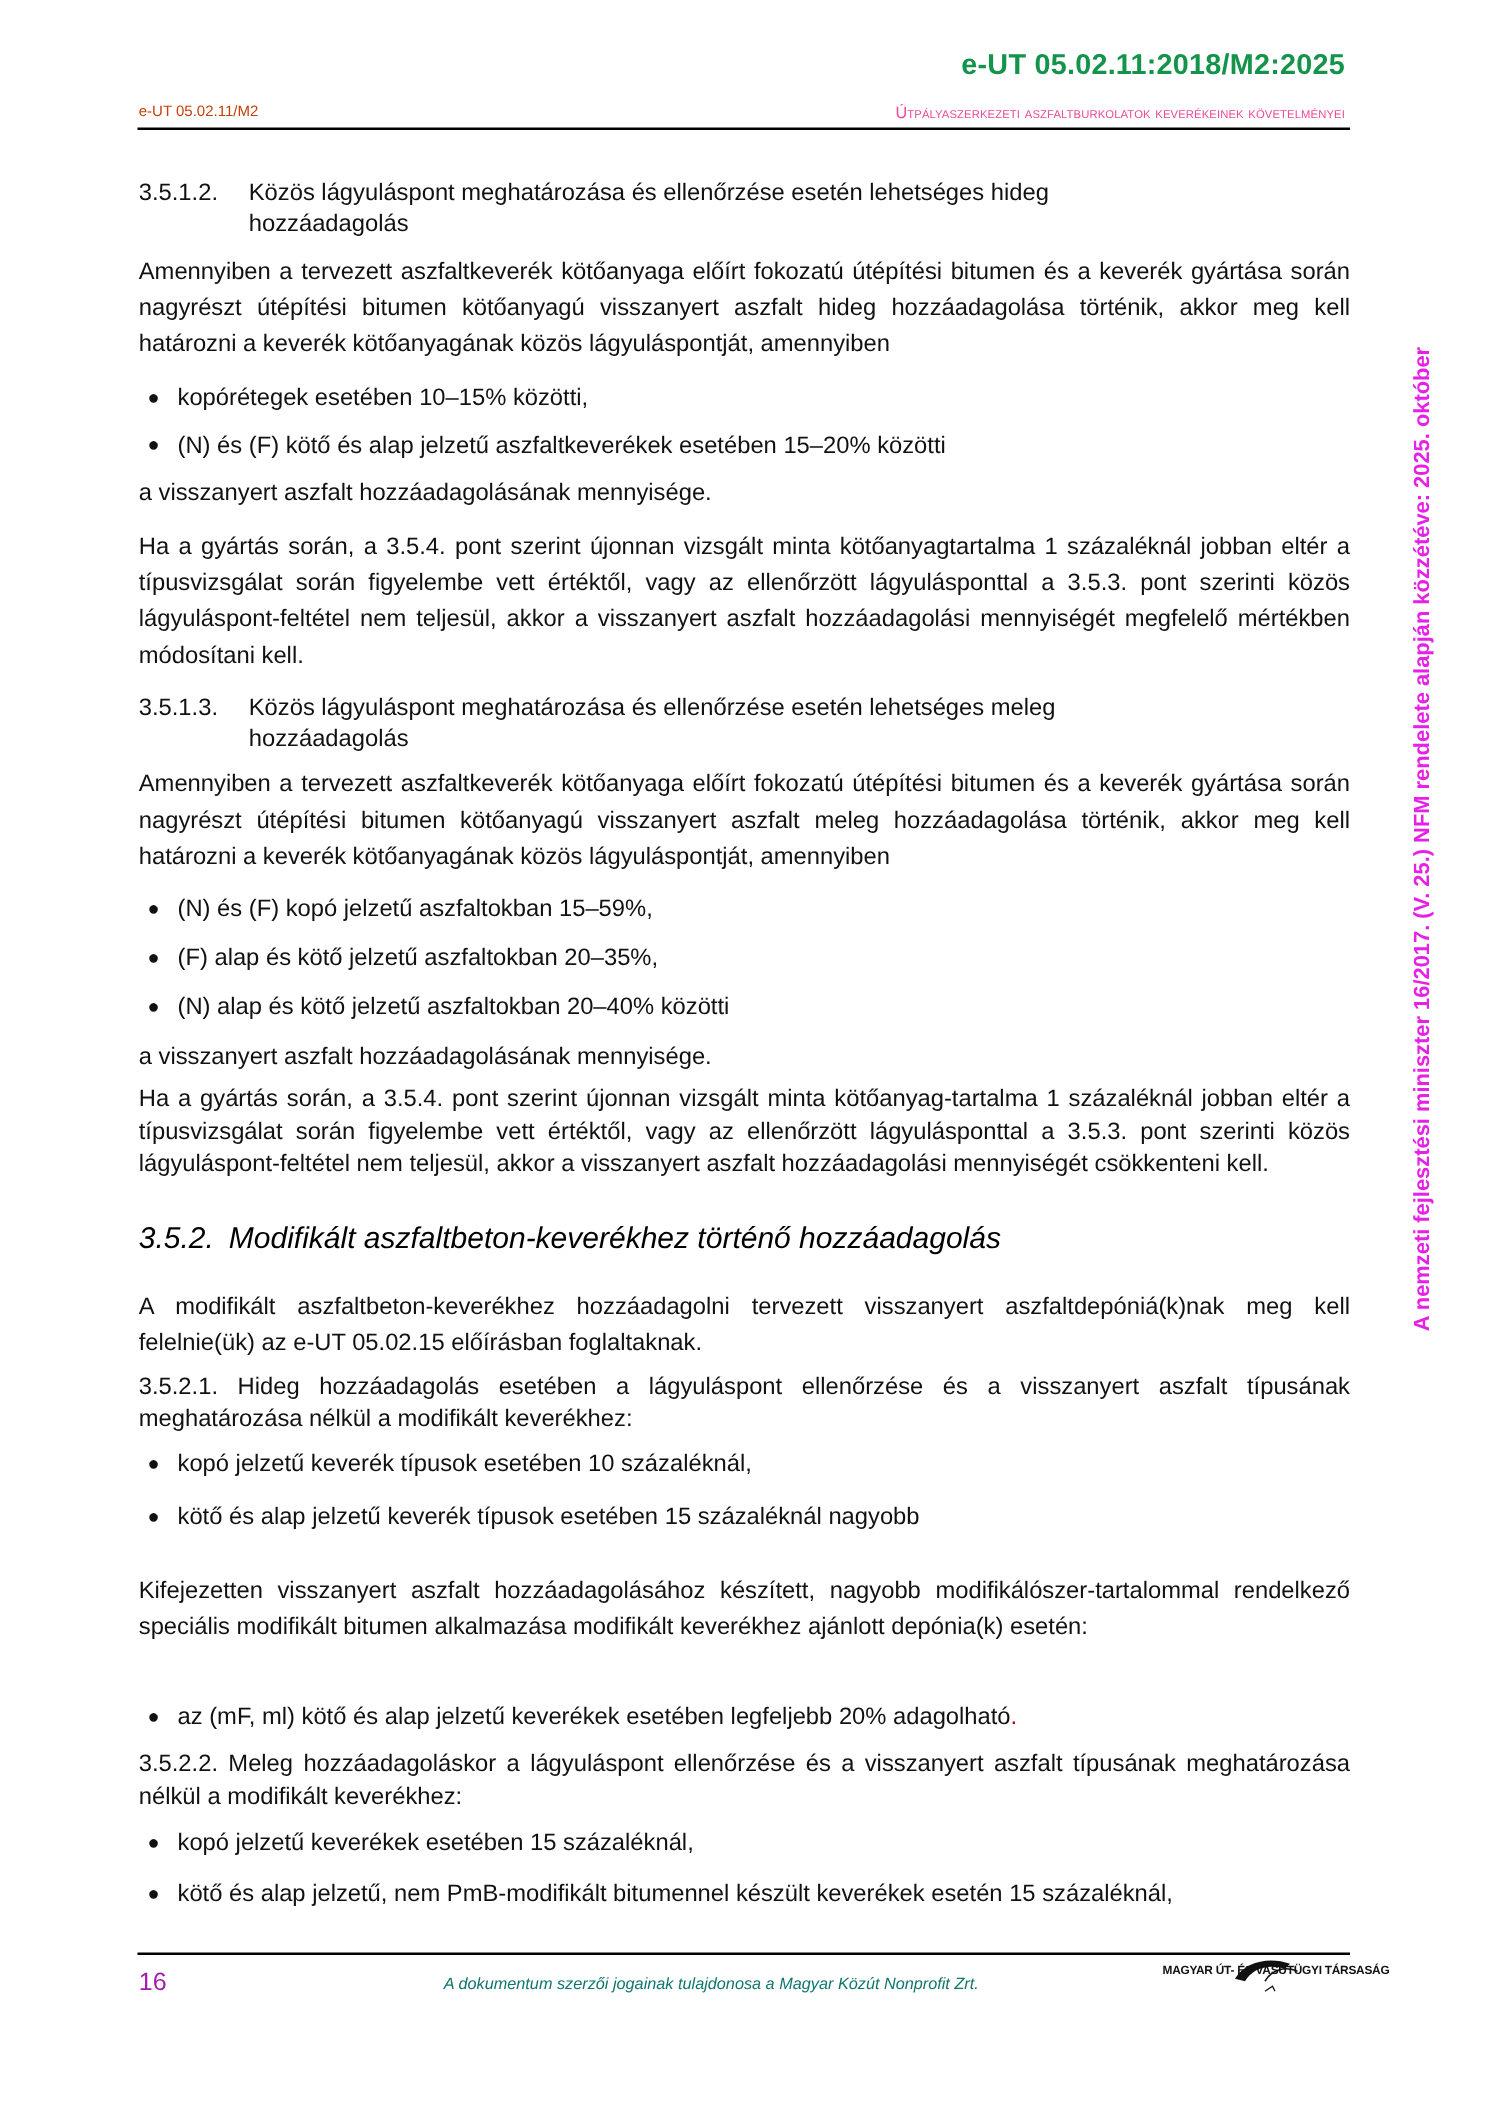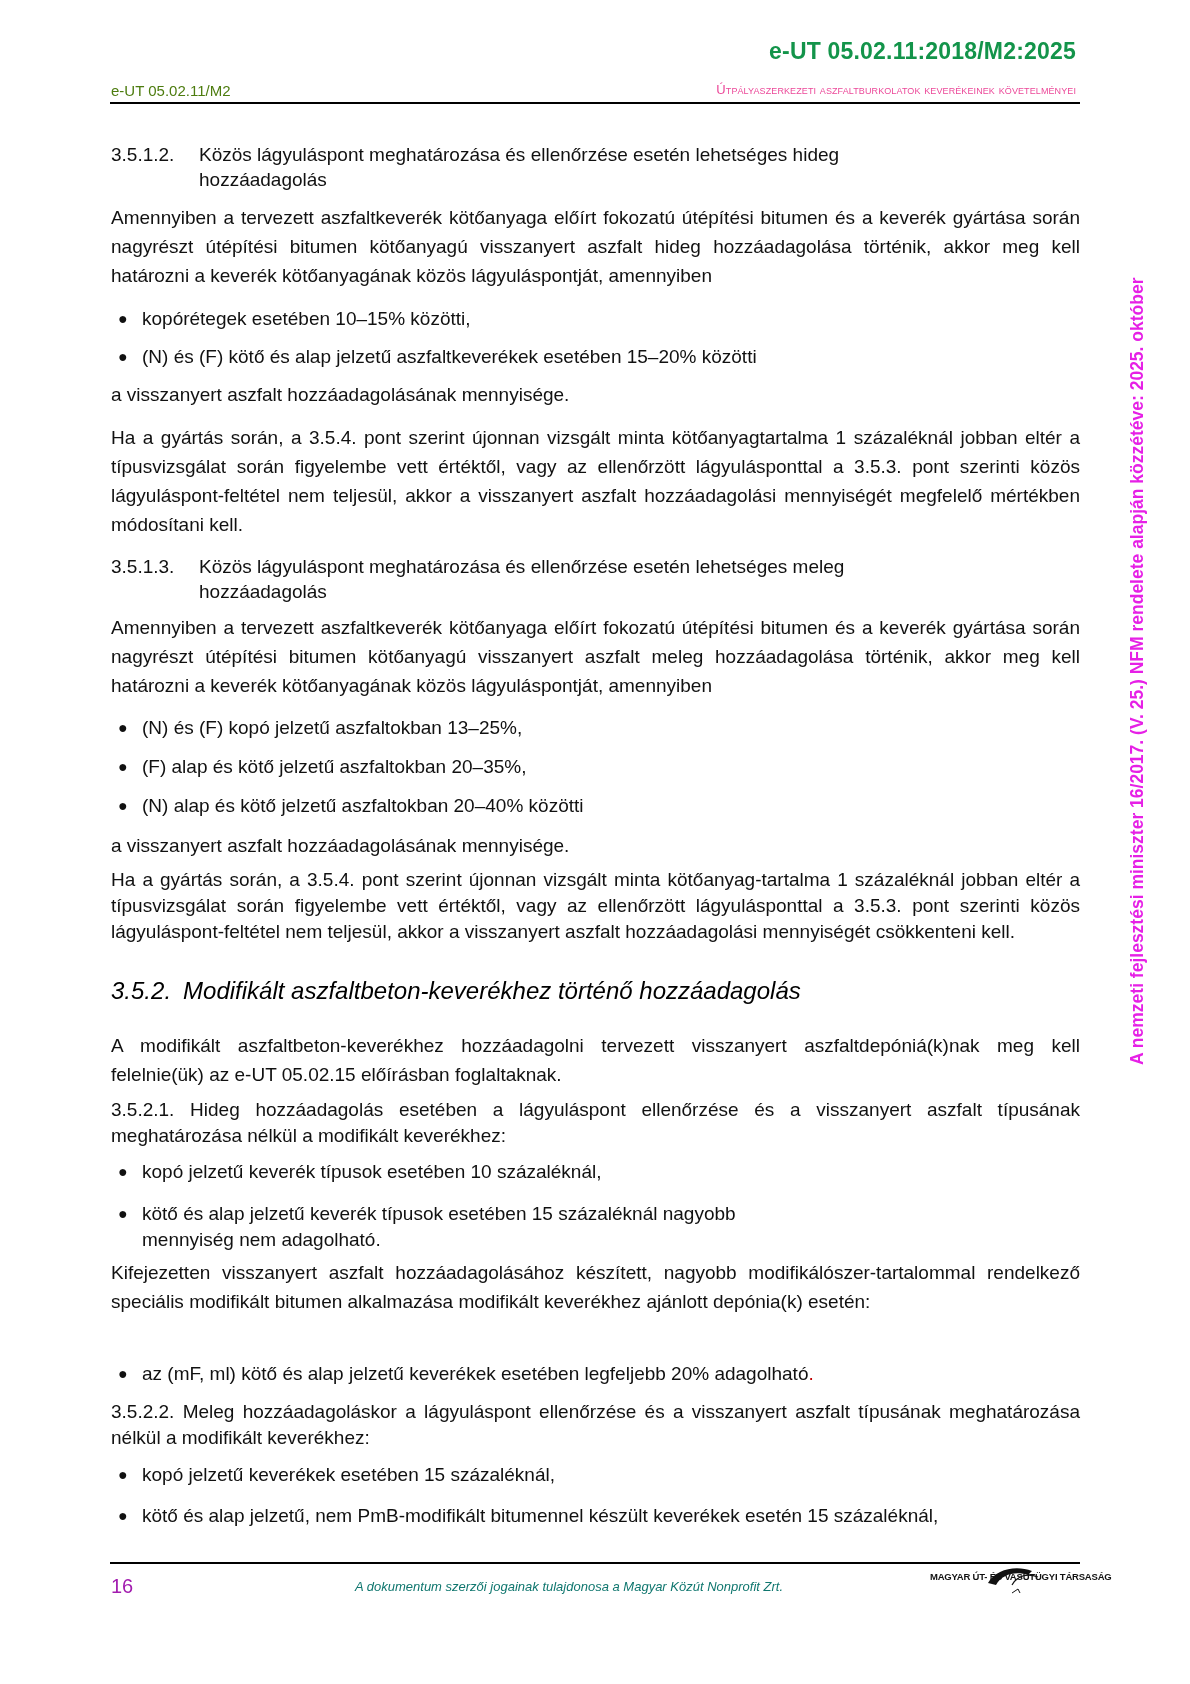--- a/index.html
+++ b/index.html
@@ -1,20 +1,20 @@
 <!DOCTYPE html>
 <html><head>
 <meta charset="utf-8">
 <style>
   html, body { margin: 0; padding: 0; background: #ffffff; }
   body { width: 1190px; height: 1684px; position: relative; overflow: hidden;
          font-family: "Liberation Sans", sans-serif; color: #111111; }
   .abs { position: absolute; }
   .doc-code { right: 114px; top: 38px; font-size: 23px; font-weight: bold; color: #13944a; letter-spacing: 0.2px; text-align: right; }
-  .hdr-left { left: 111px; top: 82px; font-size: 15px; color: #4d7c0f; }
+  .hdr-left { left: 111px; top: 82px; font-size: 12px; color: #c2410c; }
   .hdr-right { right: 114px; top: 82px; font-size: 13px; color: #ec4899; font-variant: small-caps; letter-spacing: 0.1px; }
   .hdr-rule { left: 110px; top: 102px; width: 970px; height: 1.5px; background: #000; }
   .block { left: 111px; width: 969px; font-size: 19px; line-height: 29px; text-align: justify; }
   .block.tight { line-height: 26px; }
   .subhead { left: 111px; width: 969px; font-size: 19px; line-height: 25px; }
   .subhead .num { display: inline-block; width: 88px; }
   .subhead .cont { display: block; padding-left: 88px; }
   .bullet { left: 111px; width: 969px; font-size: 19px; line-height: 26px; }
   .bullet .dot { position: absolute; left: 7px; top: 0; font-size: 16px; }
   .bullet .txt { display: block; padding-left: 31px; }
@@ -56,21 +56,21 @@
 <div class="abs block" style="top:380px;">a visszanyert aszfalt hozzáadagolásának mennyisége.</div>
 <div class="abs block" style="top:423px;">Ha a gyártás során, a 3.5.4. pont szerint újonnan vizsgált minta kötőanyagtartalma 1 százaléknál jobban eltér a típusvizsgálat során figyelembe vett értéktől, vagy az ellenőrzött lágyulásponttal a 3.5.3. pont szerinti közös lágyuláspont-feltétel nem teljesül, akkor a visszanyert aszfalt hozzáada­golási mennyiségét megfelelő mértékben módosítani kell.</div>
 
 <div class="abs subhead" style="top:554px;">
   <span class="num">3.5.1.3.</span><span>Közös lágyuláspont meghatározása és ellenőrzése esetén lehetséges meleg</span>
   <span class="cont">hozzáadagolás</span>
 </div>
 <div class="abs block" style="top:613px;">Amennyiben a tervezett aszfaltkeverék kötőanyaga előírt fokozatú útépítési bitumen és a keverék gyártása során nagyrészt útépítési bitumen kötőanyagú visszanyert aszfalt meleg hozzáadagolása történik, akkor meg kell határozni a keverék kötőanyagának közös lágyuláspontját, amennyiben</div>
 <div class="abs bullet" style="top:715px;">
   <span class="dot">●</span>
-  <span class="txt">(N) és (F) kopó jelzetű aszfaltokban 13–25%,</span>
+  <span class="txt">(N) és (F) kopó jelzetű aszfaltokban 15–59%,</span>
 </div>
 <div class="abs bullet" style="top:754px;">
   <span class="dot">●</span>
   <span class="txt">(F) alap és kötő jelzetű aszfaltokban 20–35%,</span>
 </div>
 <div class="abs bullet" style="top:793px;">
   <span class="dot">●</span>
   <span class="txt">(N) alap és kötő jelzetű aszfaltokban 20–40% közötti</span>
 </div>
 <div class="abs block" style="top:831px;">a visszanyert aszfalt hozzáadagolásának mennyisége.</div>
@@ -82,21 +82,20 @@
 <div class="abs block" style="top:1031px;">A modifikált aszfaltbeton-keverékhez hozzáadagolni tervezett visszanyert aszfaltdepóniá(k)nak meg kell felelnie(ük) az e-UT 05.02.15 előírásban foglaltaknak.</div>
 
 <div class="abs block tight" style="top:1097px;">3.5.2.1. Hideg hozzáadagolás esetében a lágyuláspont ellenőrzése és a visszanyert aszfalt típusá­nak meghatározása nélkül a modifikált keverékhez:</div>
 <div class="abs bullet" style="top:1159px;">
   <span class="dot">●</span>
   <span class="txt">kopó jelzetű keverék típusok esetében 10 százaléknál,</span>
 </div>
 <div class="abs bullet" style="top:1201px;">
   <span class="dot">●</span>
   <span class="txt">kötő és alap jelzetű keverék típusok esetében 15 százaléknál nagyobb</span>
-  <span class="txt">mennyiség nem adagolható.</span>
 </div>
 <div class="abs block" style="top:1258px;">Kifejezetten visszanyert aszfalt hozzáadagolásához készített, nagyobb modifikálószer-tartalommal rendelkező speciális modifikált bitumen alkalmazása modifikált keverékhez ajánlott depónia(k) ese­tén:</div>
 <div class="abs bullet" style="top:1361px;">
   <span class="dot">●</span>
   <span class="txt"><span>az (mF, ml) kötő és alap jelzetű keverékek esetében legfeljebb 20% adagolható</span><span class="red">.</span></span>
 </div>
 
 <div class="abs block tight" style="top:1399px;">3.5.2.2. Meleg hozzáadagoláskor a lágyuláspont ellenőrzése és a visszanyert aszfalt típusának meghatározása nélkül a modifikált keverékhez:</div>
 <div class="abs bullet" style="top:1462px;">
   <span class="dot">●</span>

